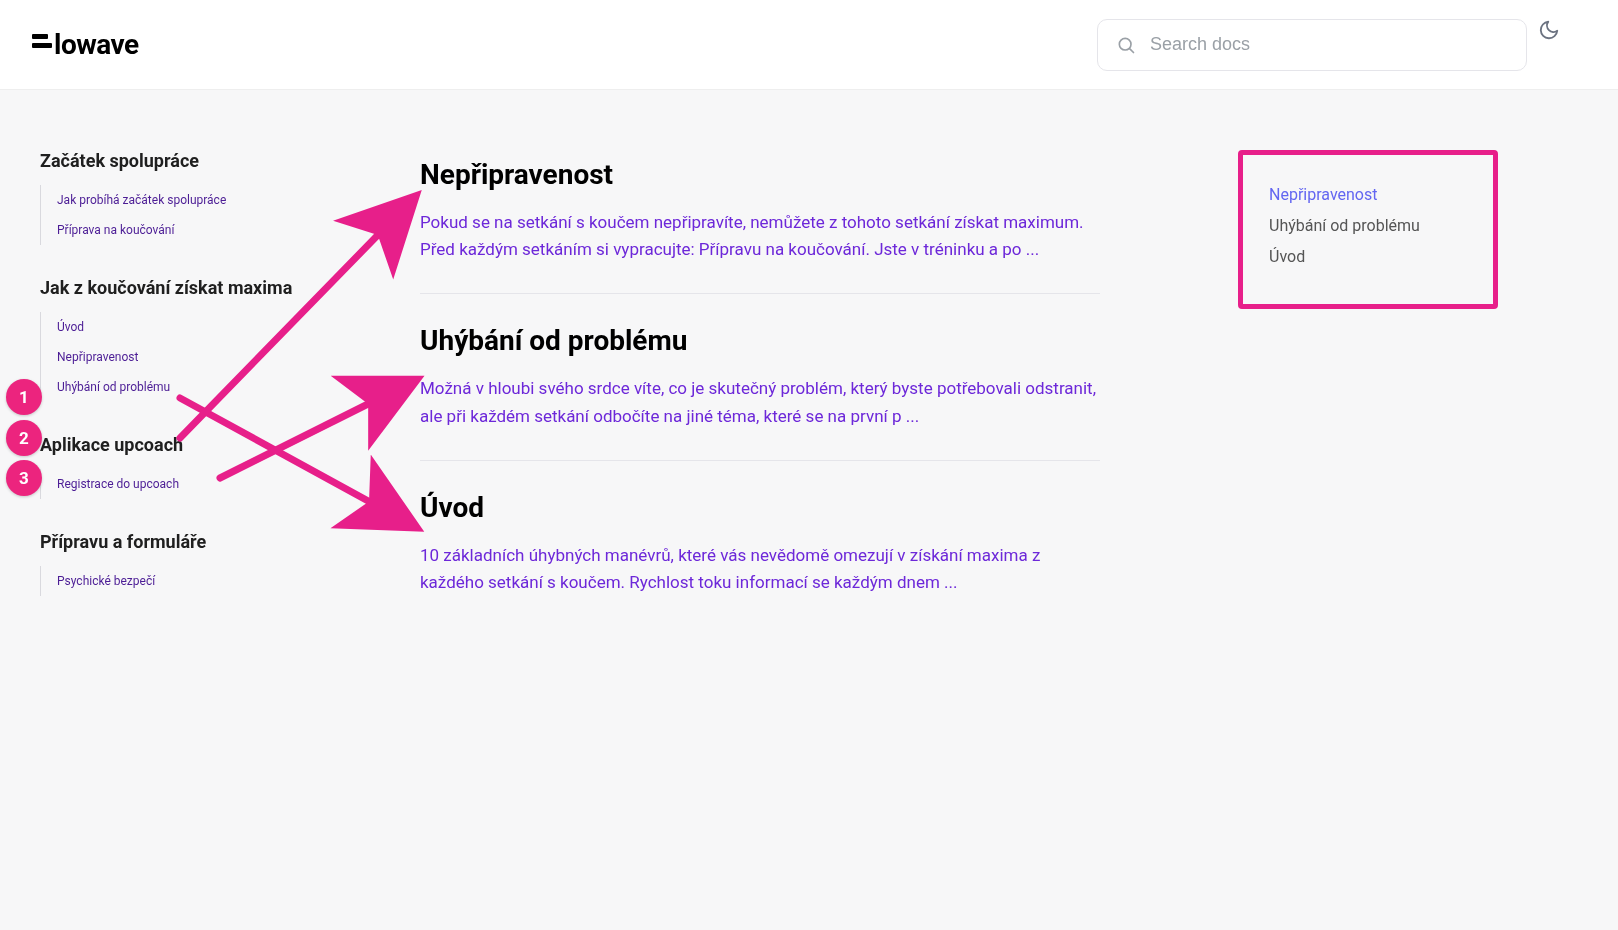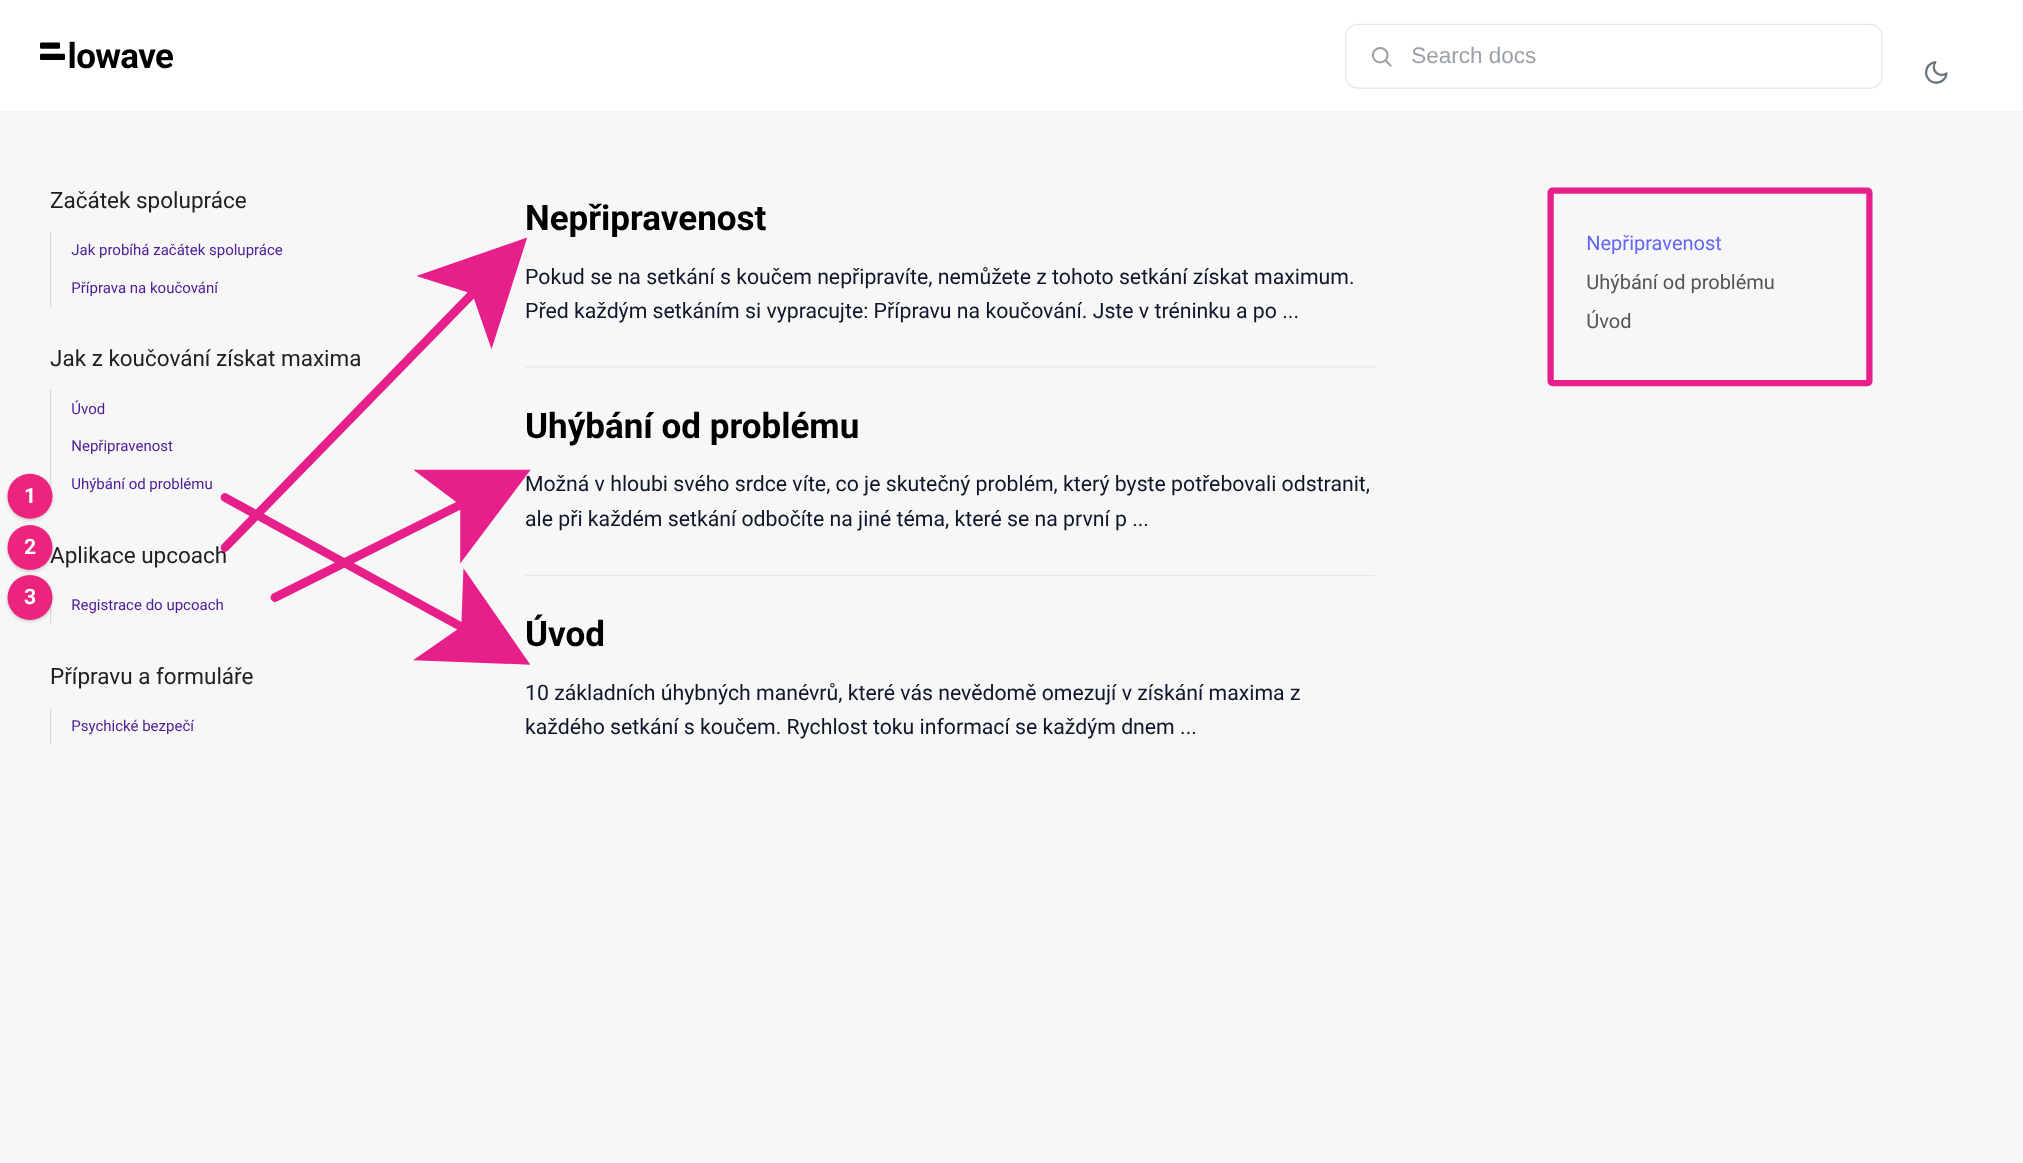--- a/index.html
+++ b/index.html
@@ -43,22 +43,22 @@
     left: 0;
     background: #000;
     height: 5px;
     border-radius: 1px;
   }
   .logo-glyph::before { top: 3px; width: 16px; }
   .logo-glyph::after  { top: 12px; width: 20px; }
 
   .top-right {
     display: flex;
-    align-items: flex-end;
-    gap: 32px;
+    align-items: flex-start;
+    gap: 11px;
   }
   .search-wrap {
     display: flex;
     align-items: center;
     gap: 14px;
     border: 1px solid #e5e5ea;
     border-radius: 10px;
     padding: 0 18px;
     height: 52px;
     width: 430px;
@@ -87,21 +87,21 @@
     gap: 40px;
     padding: 60px 40px 60px 40px;
     max-width: 1618px;
   }
 
   
   .sidebar { }
   .side-section { margin-bottom: 32px; }
   .side-title {
     font-size: 18px;
-    font-weight: 400;
+    font-weight: 700;
     margin-bottom: 14px;
     color: #1f1f1f;
   }
   .side-items {
     border-left: 1px solid #d9d9de;
     list-style: none;
     padding-left: 16px;
   }
   .side-item {
     font-size: 12px;
@@ -117,21 +117,21 @@
   .article:last-child { border-bottom: none; }
   .article h2 {
     font-size: 28px;
     font-weight: 700;
     margin-bottom: 18px;
     color: #000;
   }
   .article .excerpt {
     font-size: 17px;
     line-height: 1.6;
-    color: #0f172a;
+    color: #6d28d9;
   }
 
   
   .toc {
     border: 5px solid #E71F8A;
     border-radius: 4px;
     padding: 24px 26px 32px 26px;
     align-self: start;
     background: #f7f7f8;
     max-width: 260px;

